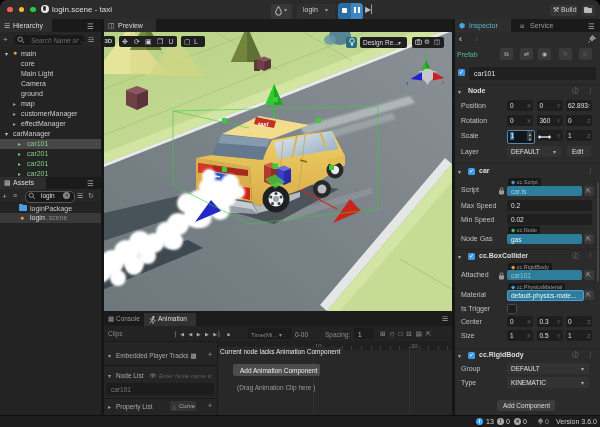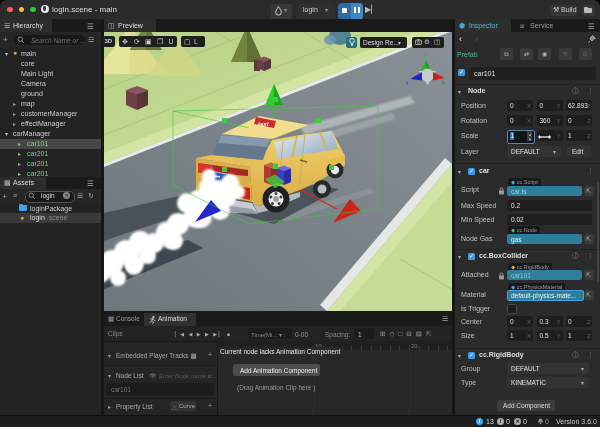--- a/index.html
+++ b/index.html
@@ -12,21 +12,21 @@
 </head>
 <body>
 <div id="app">
 
 <div class="abs" style="left:0;top:0;width:600px;height:19px;background:#2b2b2b;border-bottom:1px solid #121212;border-radius:7px 7px 0 0;"></div>
 <div class="abs" style="left:7px;top:6.5px;width:5.8px;height:5.8px;border-radius:50%;background:#f55f57;"></div>
 <div class="abs" style="left:18.5px;top:6.5px;width:5.8px;height:5.8px;border-radius:50%;background:#febc2e;"></div>
 <div class="abs" style="left:30px;top:6.5px;width:5.8px;height:5.8px;border-radius:50%;background:#28c840;"></div>
 <div class="abs" style="left:40.5px;top:5.2px;width:8px;height:8px;border-radius:50%;background:#e8e8e8;"></div>
 <div class="abs" style="left:43px;top:6.4px;width:3px;height:5px;background:#333;border-radius:40% 40% 50% 50%;"></div>
-<div class="row" style="left:52px;top:5px;font-size:8px;color:#dfdfdf;">login.scene - main</div>
+<div class="row" style="left:52px;top:5px;font-size:8px;color:#dfdfdf;">login.scene - taxi</div>
 
 <div class="abs" style="left:271px;top:3.5px;width:21px;height:16px;background:#383838;border-radius:3px;"></div>
 <svg class="abs" style="left:274.5px;top:6px;" width="7" height="10" viewBox="0 0 7 10">
       <path d="M3.5,0.5 C5,3 6.3,4.6 6.3,6.4 a2.8,2.8 0 0 1 -5.6,0 C0.7,4.6 2,3 3.5,0.5 Z" fill="none" stroke="#ddd" stroke-width="0.9"></path>
     </svg>
 <div class="row" style="left:284px;top:6px;font-size:6px;color:#999;">▾</div>
 <div class="abs" style="left:297px;top:3.5px;width:38px;height:16px;background:#303030;border-radius:3px;"></div>
 <div class="row" style="left:303px;top:6px;font-size:7px;color:#ccc;">login</div>
 <div class="row" style="left:325px;top:6px;font-size:6px;color:#999;">▾</div>
 <div class="abs" style="left:338px;top:3px;width:13px;height:17px;background:#2d6ca3;border-radius:4px 0 0 4px;"></div>

